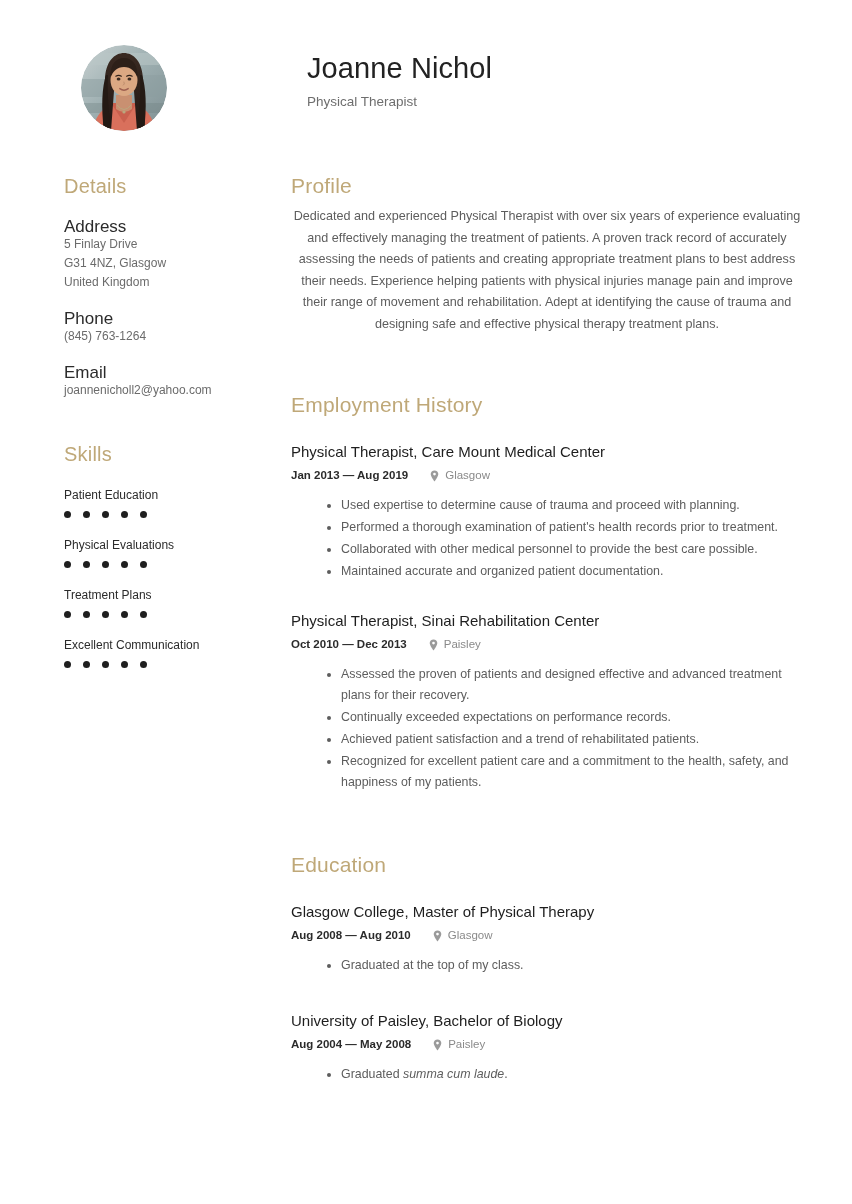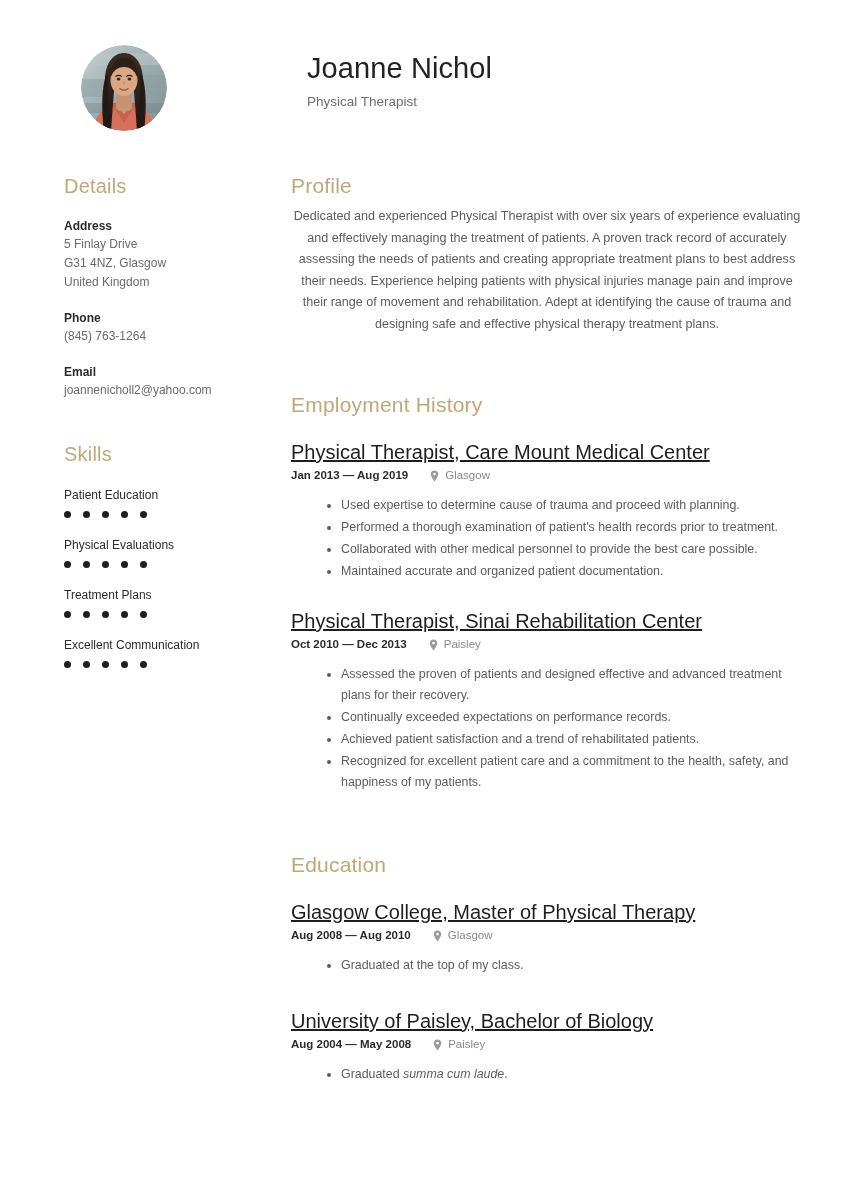--- a/index.html
+++ b/index.html
@@ -86,22 +86,22 @@
     font-weight: 400;
     color: #bfa878;
     line-height: 28px;
     letter-spacing: 0.2px;
   }
   .sidebar .section-heading { font-size: 20px; }
 
   
   .detail-group { margin-top: 18px; }
   .detail-label {
-    font-size: 12px;
-    font-weight: 700;
+    font-size: 17px;
+    font-weight: 400;
     color: #2b2b2b;
     line-height: 17px;
   }
   .detail-value {
     font-size: 12px;
     font-weight: 400;
     color: #6b6b6b;
     line-height: 19px;
   }
 
@@ -134,25 +134,24 @@
     font-weight: 400;
     color: #5d5d5d;
     line-height: 21.5px;
     text-align: center;
   }
 
   .section { margin-top: 56px; }
 
   .entry { margin-top: 22px; }
   .entry-title {
-    font-size: 20px;
+    font-size: 15px;
     font-weight: 400;
     color: #1e1e1e;
     line-height: 22px;
-    text-decoration: underline;
   }
   .entry-meta {
     margin-top: 4px;
     display: flex;
     font-size: 11.5px;
     line-height: 17px;
   }
   .entry-dates {
     font-weight: 700;
     color: #2b2b2b;

